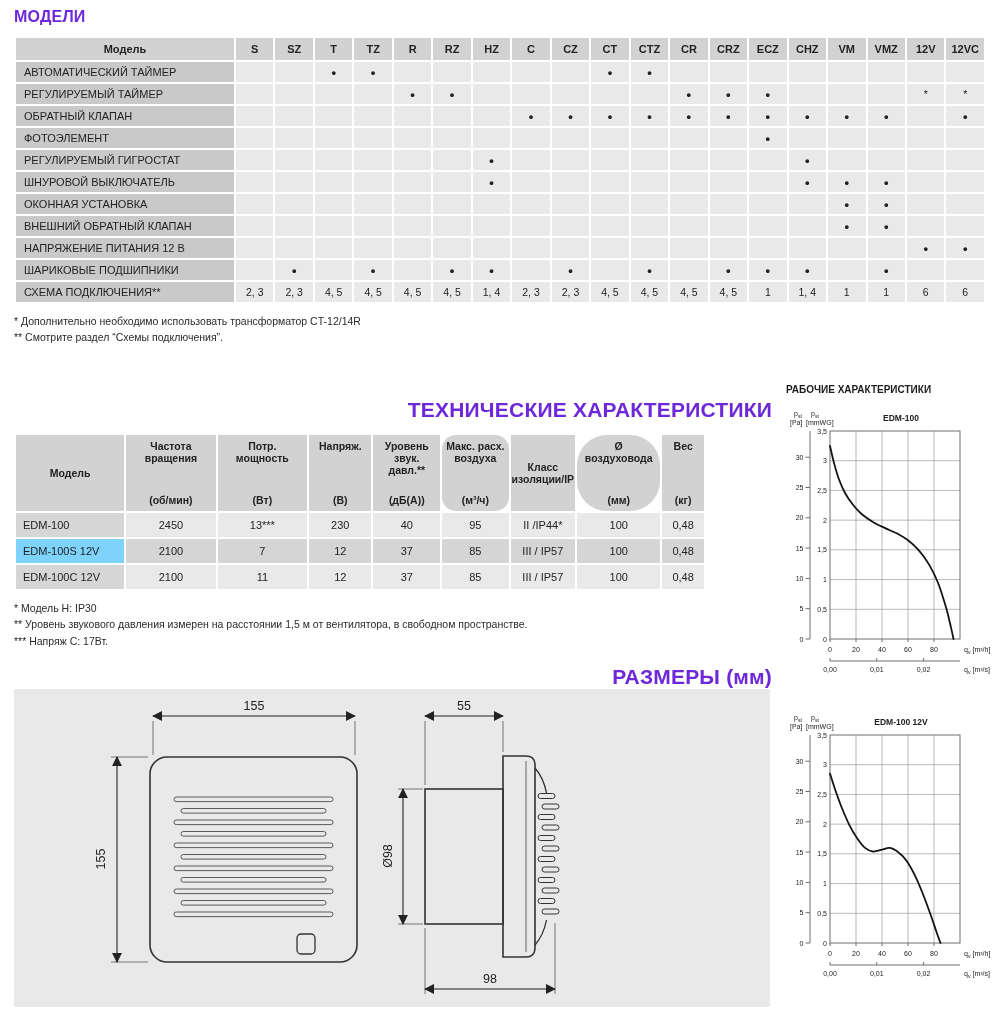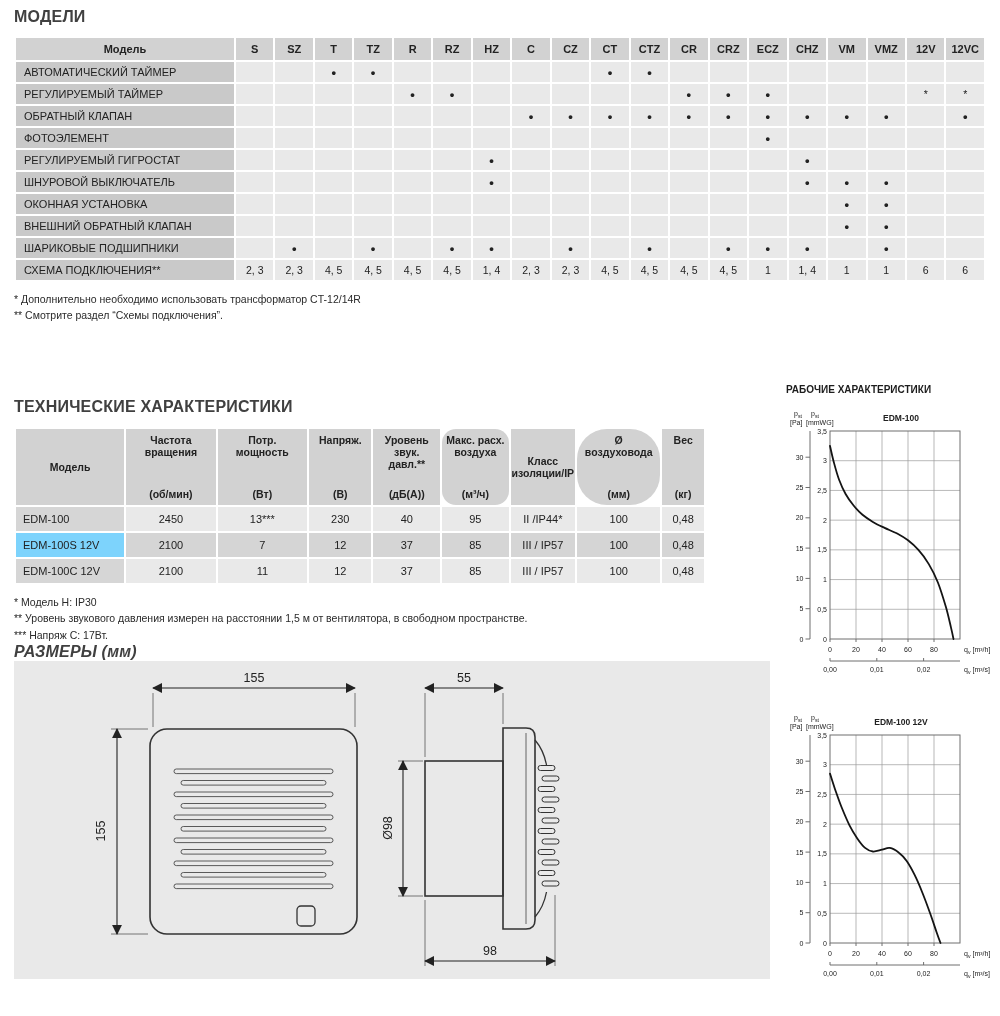--- a/index.html
+++ b/index.html
@@ -1,19 +1,19 @@
 <!DOCTYPE html>
 <html><head>
 <meta charset="utf-8">
 <style>
   html,body{margin:0;padding:0;background:#fff;}
   body{font-family:"Liberation Sans",sans-serif;color:#222;}
   .page{position:relative;width:1000px;height:1016px;background:#ffffff;overflow:hidden;}
-  .sec{font-weight:bold;font-size:16px;margin:0;letter-spacing:.2px;color:#404040;}
-  .sec.small{font-size:16px;}
+  .sec{font-weight:bold;font-size:16px;margin:0;letter-spacing:.2px;color:#6d28d9;}
+  .sec.small{font-size:21px;text-align:right;}
 
   .models-sec{position:absolute;left:14px;top:8px;width:972px;}
   table{border-collapse:separate;border-spacing:2px;table-layout:fixed;}
   .mt{width:972px;margin-top:10px;}
   .mt th,.mt td{padding:0;height:20px;font-size:10.5px;text-align:center;vertical-align:middle;white-space:nowrap;overflow:hidden;}
   .mt th{background:#d2d2d2;font-weight:bold;height:22px;font-size:11px;}
   .mt td.lbl{background:#c9c9c9;text-align:left;padding-left:8px;font-size:11px;}
   .mt td.val{background:#e9e9e9;}
   .mt td.dot{font-size:13px;font-weight:bold;line-height:1;}
   .fnote{font-size:10.5px;line-height:1.55;margin-top:9px;color:#2a2a2a;}
@@ -21,21 +21,21 @@
   .left-col{position:absolute;left:14px;top:398px;width:758px;}
   .tt{width:692px;margin-top:11px;}
   .tt th{background:#d2d2d2;font-weight:bold;font-size:10.5px;padding:0;vertical-align:top;}
   .tt th .h{min-height:66px;display:flex;flex-direction:column;justify-content:space-between;align-items:center;padding:5px 3px;}
   .tt th .h.center{justify-content:center;}
   .tt td{height:24px;font-size:11px;text-align:center;background:#e9e9e9;padding:0;white-space:nowrap;overflow:hidden;}
   .tt td.mdl{background:#d6d6d6;text-align:left;padding-left:7px;}
   .tt tr.alt td{background:#d5d5d5;}
   .tt tr.alt td.mdl{background:#7dd3fc;}
 
-  .dims-title{margin-top:0;font-style:italic;}
+  .dims-title{margin-top:16px;}
   .panel{margin-top:0;width:756px;height:318px;background:#e9e9e9;}
   svg text{font-family:"Liberation Sans",sans-serif;}
 
   .right-col{position:absolute;left:786px;top:384px;width:214px;}
   .charts-title{font-size:10px;font-weight:bold;margin:0 0 10px 0;color:#1d1d1d;}
 </style>
 </head>
 <body>
 
 <div class="page">
@@ -236,20 +236,42 @@
             <td class="val"></td>
             <td class="val"></td>
             <td class="val"></td>
             <td class="val"></td>
             <td class="val"></td>
             <td class="val"></td>
             <td class="val dot">•</td>
             <td class="val dot">•</td>
             <td class="val"></td>
             <td class="val"></td>
+          </tr>
+          <tr>
+            <td class="lbl">НАПРЯЖЕНИЕ ПИТАНИЯ 12 В</td>
+            <td class="val"></td>
+            <td class="val"></td>
+            <td class="val"></td>
+            <td class="val"></td>
+            <td class="val"></td>
+            <td class="val"></td>
+            <td class="val"></td>
+            <td class="val"></td>
+            <td class="val"></td>
+            <td class="val"></td>
+            <td class="val"></td>
+            <td class="val"></td>
+            <td class="val"></td>
+            <td class="val"></td>
+            <td class="val"></td>
+            <td class="val"></td>
+            <td class="val"></td>
+            <td class="val dot">•</td>
+            <td class="val dot">•</td>
           </tr>
           <tr>
             <td class="lbl">ШАРИКОВЫЕ ПОДШИПНИКИ</td>
             <td class="val"></td>
             <td class="val dot">•</td>
             <td class="val"></td>
             <td class="val dot">•</td>
             <td class="val"></td>
             <td class="val dot">•</td>
             <td class="val dot">•</td>

